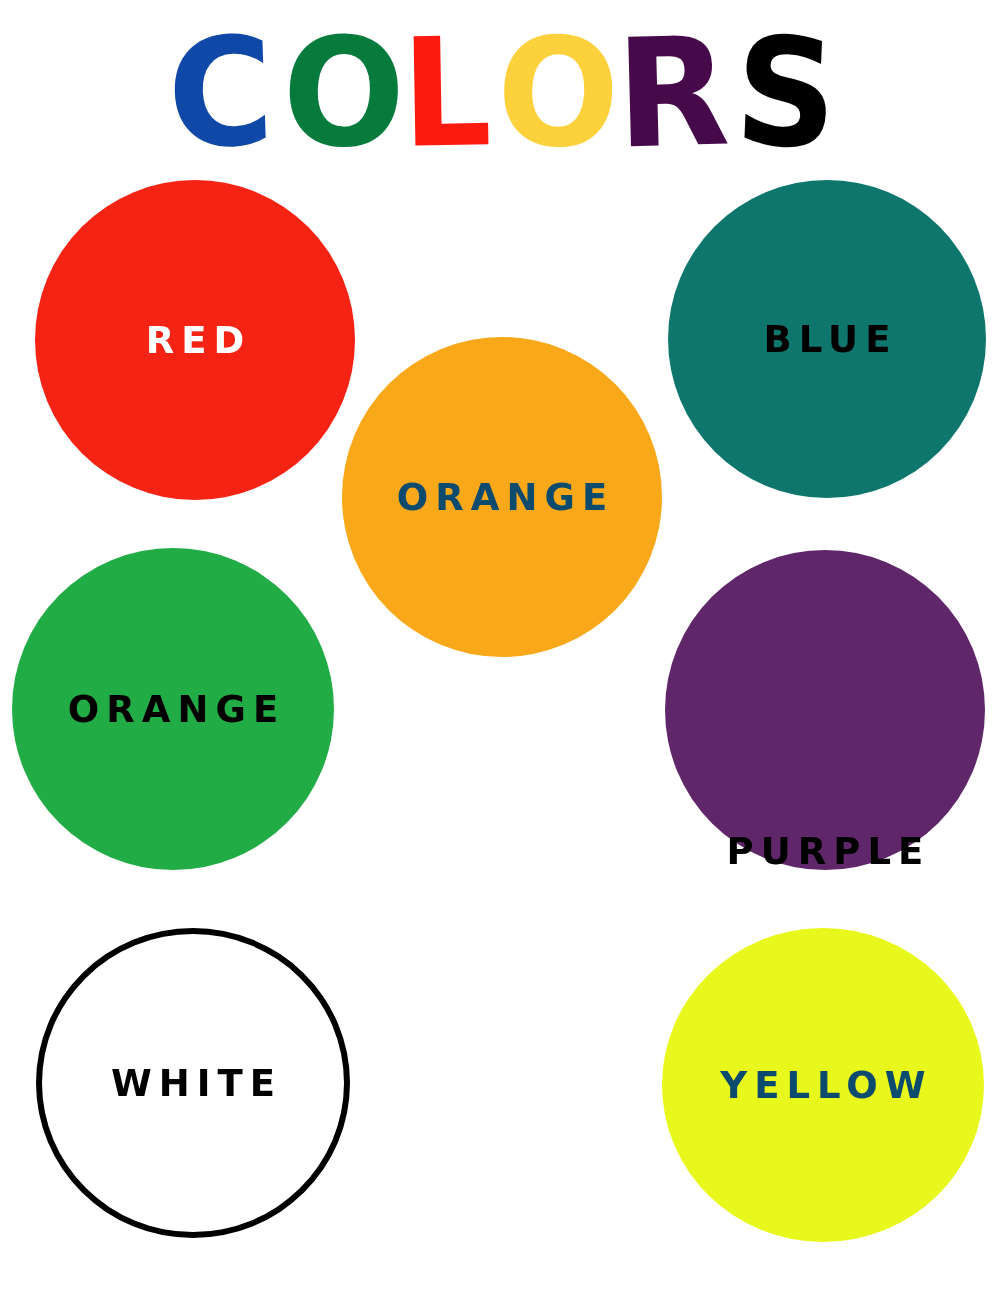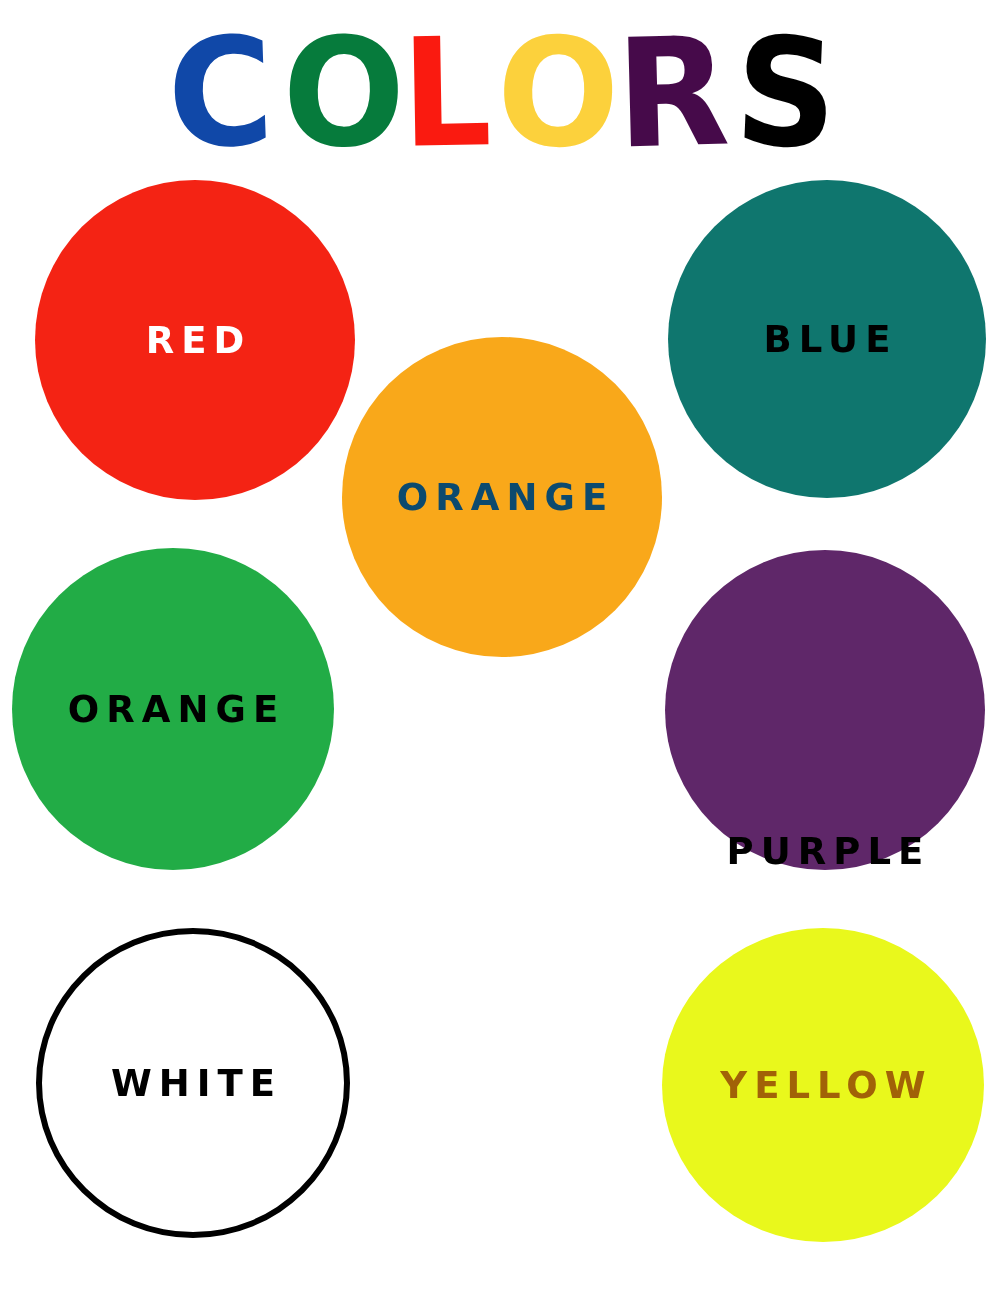--- a/index.html
+++ b/index.html
@@ -111,16 +111,16 @@
   <div class="circle" id="circle-purple" style="background: rgb(95, 39, 105); align-items: flex-end;">
     <span class="circle-label" style="color: rgb(0, 0, 0);">PURPLE</span>
   </div>
 
 
   <div class="circle" id="circle-white" style="background: rgb(255, 255, 255); border-color: rgb(0, 0, 0);">
     <span class="circle-label" style="color: rgb(0, 0, 0);">WHITE</span>
   </div>
 
   <div class="circle" id="circle-yellow" style="background: rgb(233, 248, 28);">
-    <span class="circle-label" style="color: #a16207;">YELLOW</span>
+    <span class="circle-label" style="color: #0c4a6e;">YELLOW</span>
   </div>
 
 </div>
 
 </body></html>

